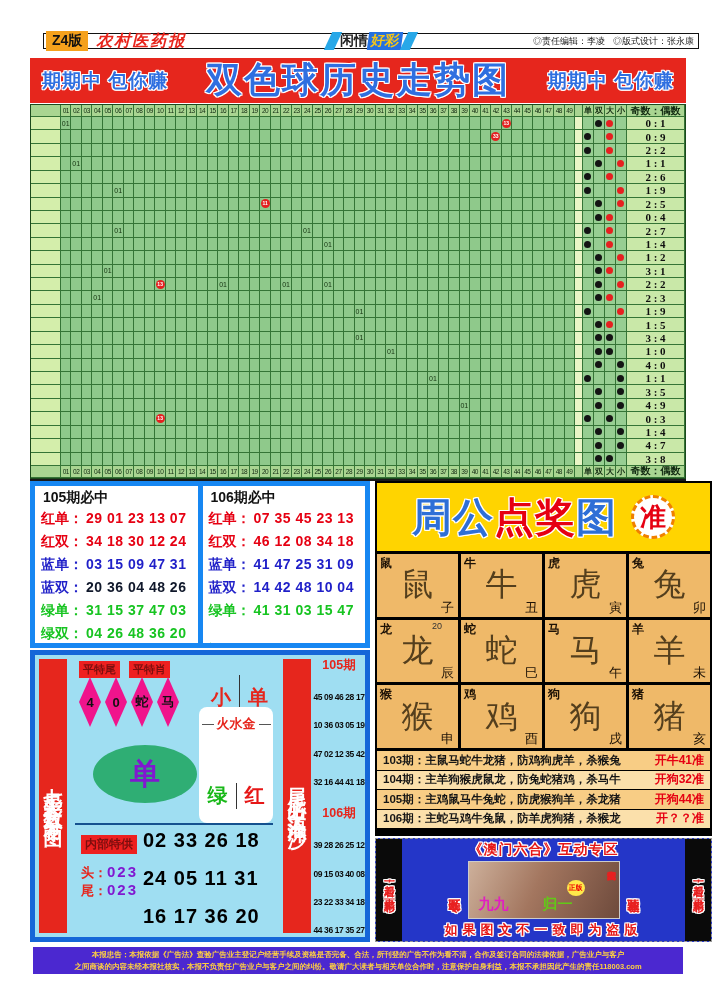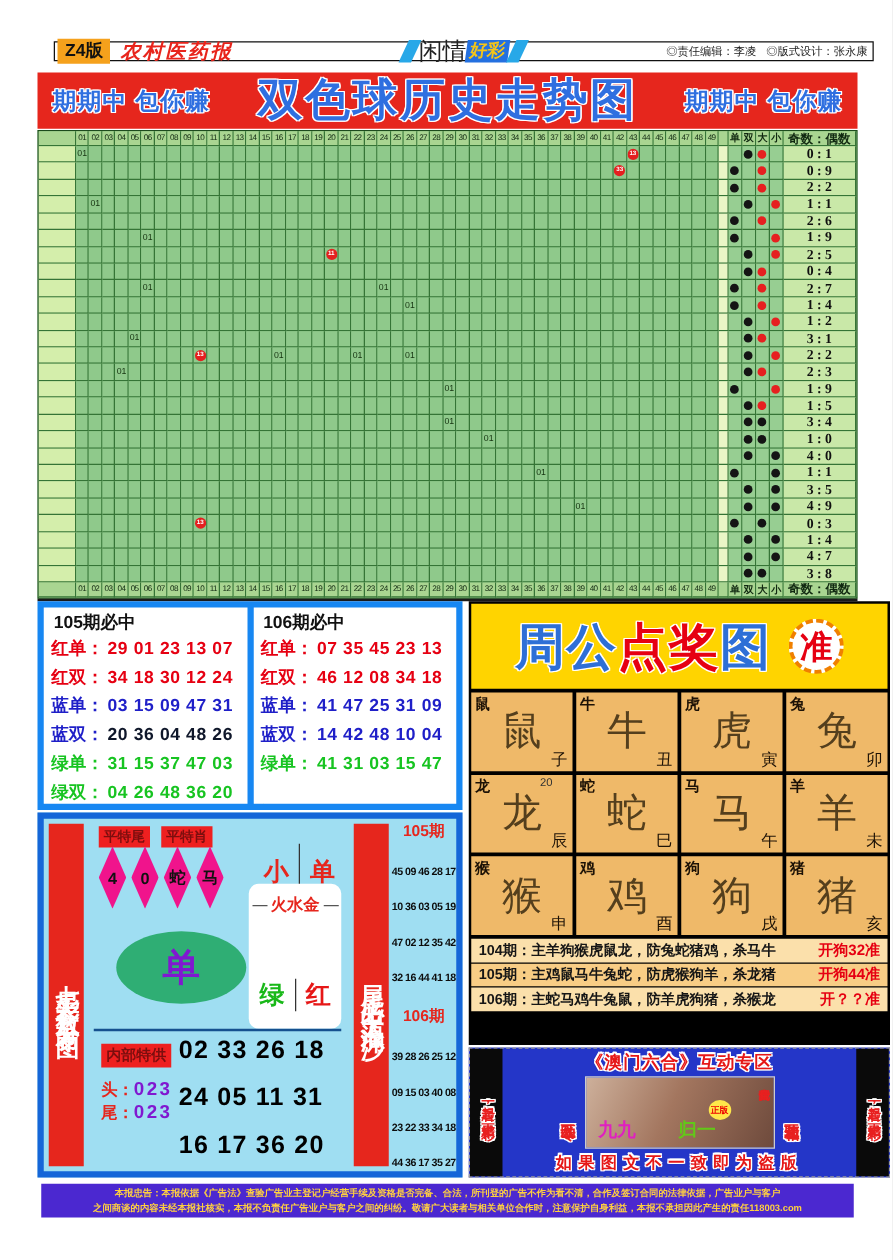--- a/index.html
+++ b/index.html
@@ -8,21 +8,21 @@
   .ow{text-shadow:-1px -1px 0 #fff,1px -1px 0 #fff,-1px 1px 0 #fff,1px 1px 0 #fff,
       0 -1px 0 #fff,0 1px 0 #fff,-1px 0 0 #fff,1px 0 0 #fff;}
 
   
   .masthead{position:absolute;top:33px;left:30px;width:656px;height:16px;border:1px solid #111;
             background:#fff;display:flex;align-items:center;box-sizing:border-box;margin-left:13px;}
   .edition{background:#f5a11c;color:#111;font-weight:900;font-size:14px;padding:1px 6px;margin-left:2px;}
   .paper-name{color:#e8251c;font-weight:900;font-size:16px;font-style:italic;margin-left:8px;letter-spacing:2px;}
   .mast-center{position:absolute;left:50%;transform:translateX(-50%);display:flex;align-items:center;height:100%;}
   .slash{width:10px;height:18px;background:#28a8e8;transform:skewX(-25deg);margin:0 2px;}
-  .mast-black{font-weight:400;font-size:19px;color:#222;}
+  .mast-black{font-weight:700;font-size:14px;color:#222;}
   .mast-gold{font-weight:900;font-size:14px;color:#f5c518;background:#2470e0;padding:0 3px;transform:skewX(-8deg);}
   .mast-right{margin-left:auto;margin-right:4px;font-size:9px;color:#222;display:flex;gap:8px;}
 
   
   .banner{position:absolute;top:58px;left:30px;width:656px;height:45px;background:#e6261d;
           display:flex;align-items:center;justify-content:space-between;padding:0 12px;box-sizing:border-box;}
   .banner-side{font-weight:900;font-size:19px;color:#2f6fe0;letter-spacing:1px;}
   .banner-title{font-weight:900;font-size:36px;color:#2f6fe0;letter-spacing:2px;}
 
   
@@ -2014,20 +2014,24 @@
           <span class="zo-art">狗</span>
           <span class="zo-br">戌</span>
         </div>
         <div class="zo-cell">
           <span class="zo-lab">猪</span>
           <span class="zo-art">猪</span>
           <span class="zo-br">亥</span>
         </div>
       </div>
     <div class="zg-lines">
+        <div class="zg-line">
+          <span class="zg-line-text">103期：主鼠马蛇牛龙猪，防鸡狗虎羊，杀猴兔</span>
+          <span class="zg-line-res">开牛41准</span>
+        </div>
         <div class="zg-line alt">
           <span class="zg-line-text">104期：主羊狗猴虎鼠龙，防兔蛇猪鸡，杀马牛</span>
           <span class="zg-line-res">开狗32准</span>
         </div>
         <div class="zg-line">
           <span class="zg-line-text">105期：主鸡鼠马牛兔蛇，防虎猴狗羊，杀龙猪</span>
           <span class="zg-line-res">开狗44准</span>
         </div>
         <div class="zg-line alt">
           <span class="zg-line-text">106期：主蛇马鸡牛兔鼠，防羊虎狗猪，杀猴龙</span>

